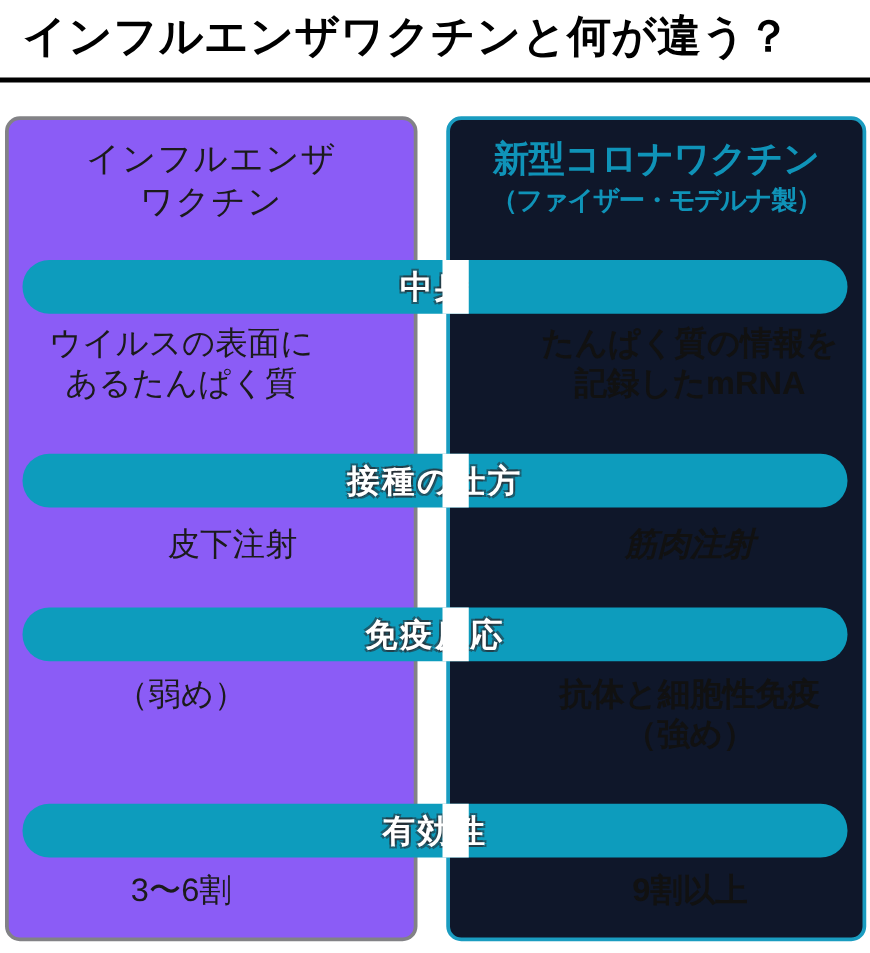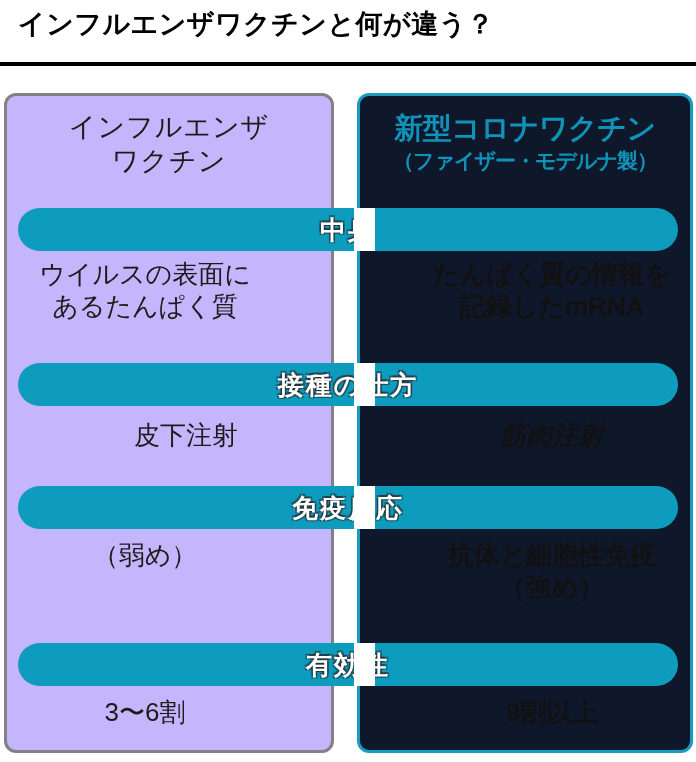--- a/index.html
+++ b/index.html
@@ -21,21 +21,21 @@
     position: absolute;
     left: 0; top: 0;
     width: 696px;
     height: 66px;
     box-sizing: border-box;
   }
   .title-text {
     position: absolute;
     left: 18px;
     top: 6px;
-    font-size: 27px;
+    font-size: 35px;
     font-weight: bold;
     letter-spacing: 0.5px;
     color: #000000;
     white-space: nowrap;
   }
   .title-rule {
     position: absolute;
     left: 0;
     top: 62px;
     width: 696px;
@@ -54,21 +54,21 @@
   .panel {
     position: absolute;
     top: 0;
     bottom: 0;
     box-sizing: border-box;
     border-radius: 12px;
   }
   .panel-left {
     left: 4px;
     width: 330px;
-    background: #c4b5fd;
+    background: #8b5cf6;
     border: 3px solid #828286;
   }
   .panel-right {
     left: 357px;
     width: 336px;
     background: #0f172a;
     border: 3px solid #1a9cc0;
   }
 
   

